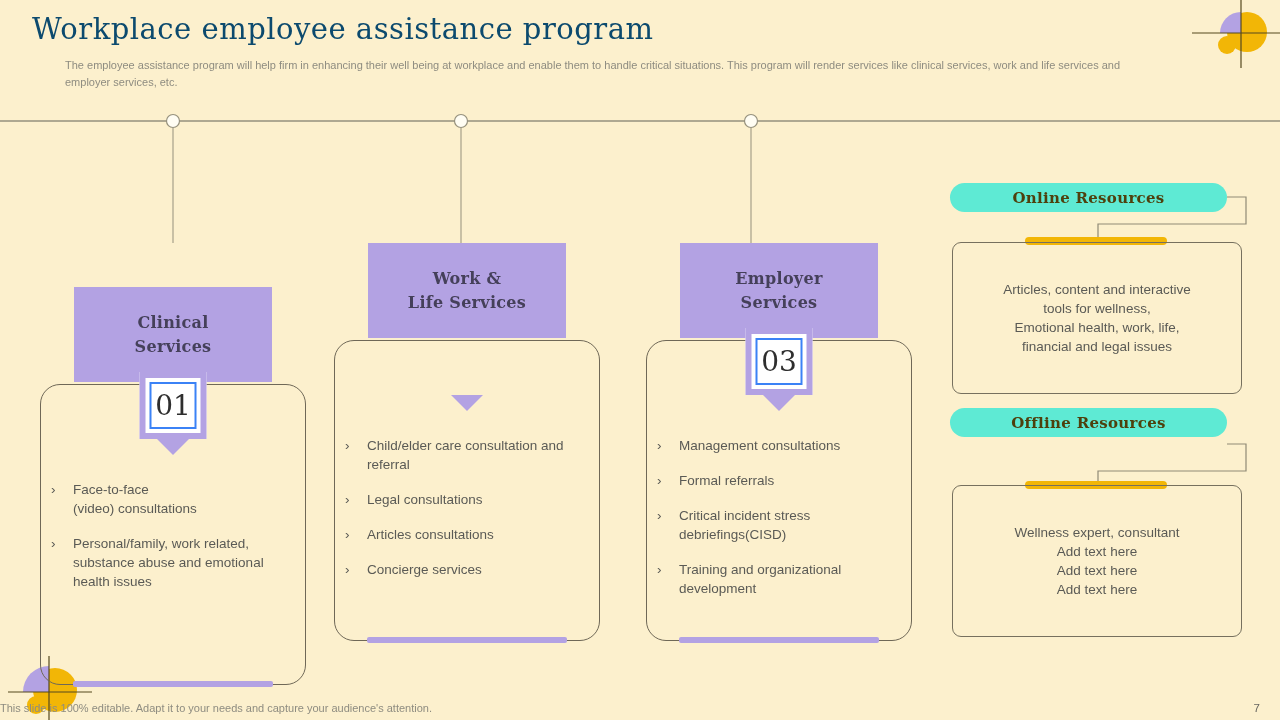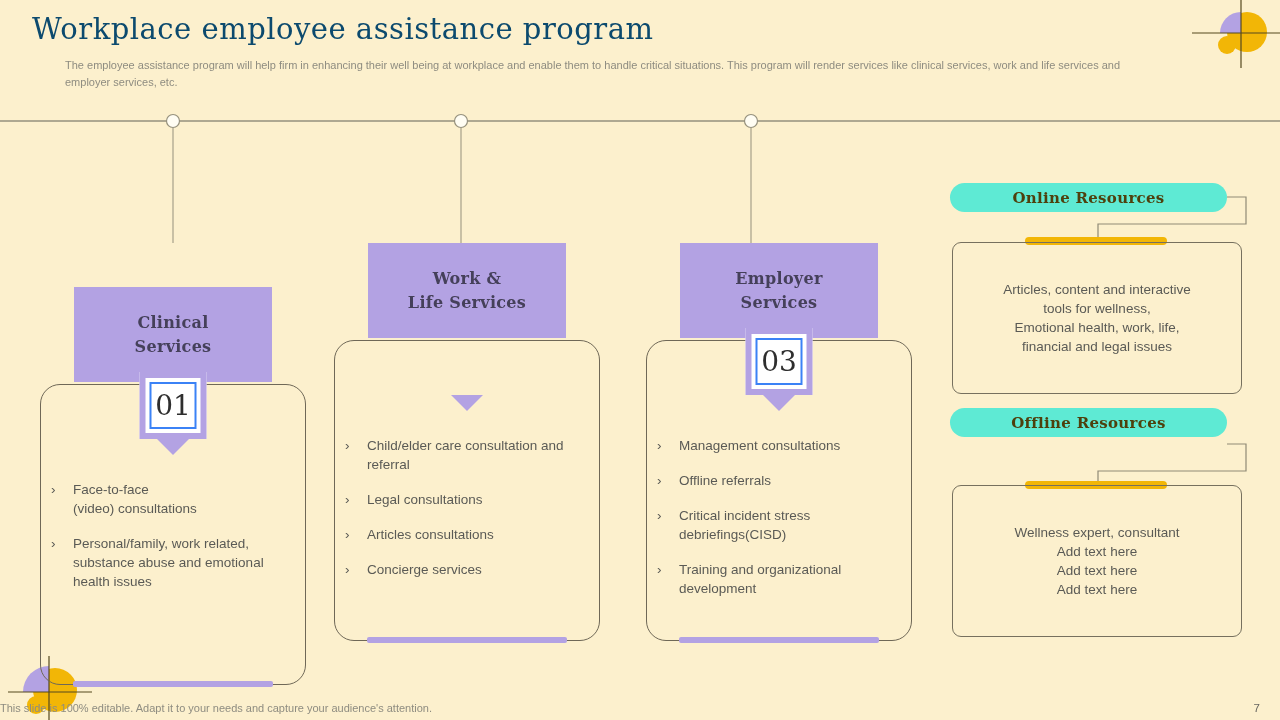--- a/index.html
+++ b/index.html
@@ -191,21 +191,21 @@
   <div class="abs column col-3">
     <div class="abs col-header pre">Employer
 Services</div>
     <div class="abs card">
       <div class="bullet-item">
         <span class="bullet-marker">›</span>
         <span class="bullet-text pre">Management consultations</span>
       </div>
       <div class="bullet-item">
         <span class="bullet-marker">›</span>
-        <span class="bullet-text pre">Offline referrals</span>
+        <span class="bullet-text pre">Formal referrals</span>
       </div>
       <div class="bullet-item">
         <span class="bullet-marker">›</span>
         <span class="bullet-text pre">Critical incident stress debriefings(CISD)</span>
       </div>
       <div class="bullet-item">
         <span class="bullet-marker">›</span>
         <span class="bullet-text pre">Training and organizational development</span>
       </div>
       <div class="abs card-bottom-bar"></div>

